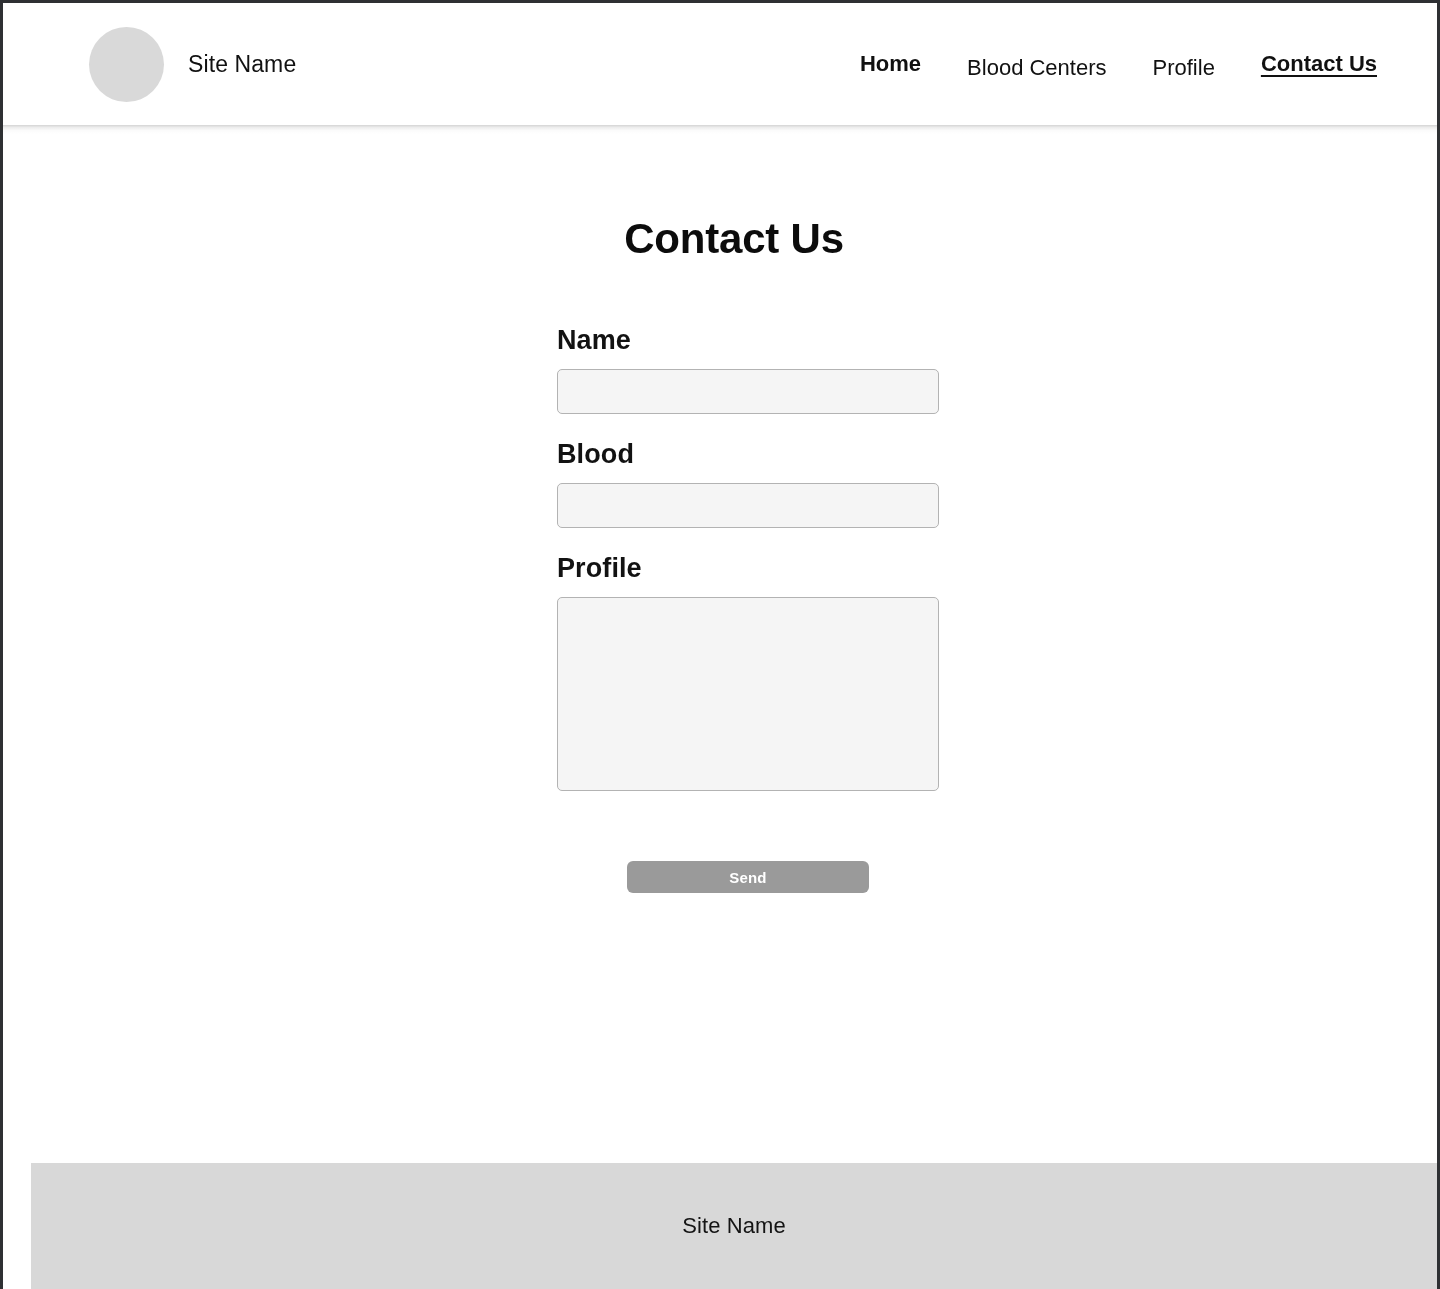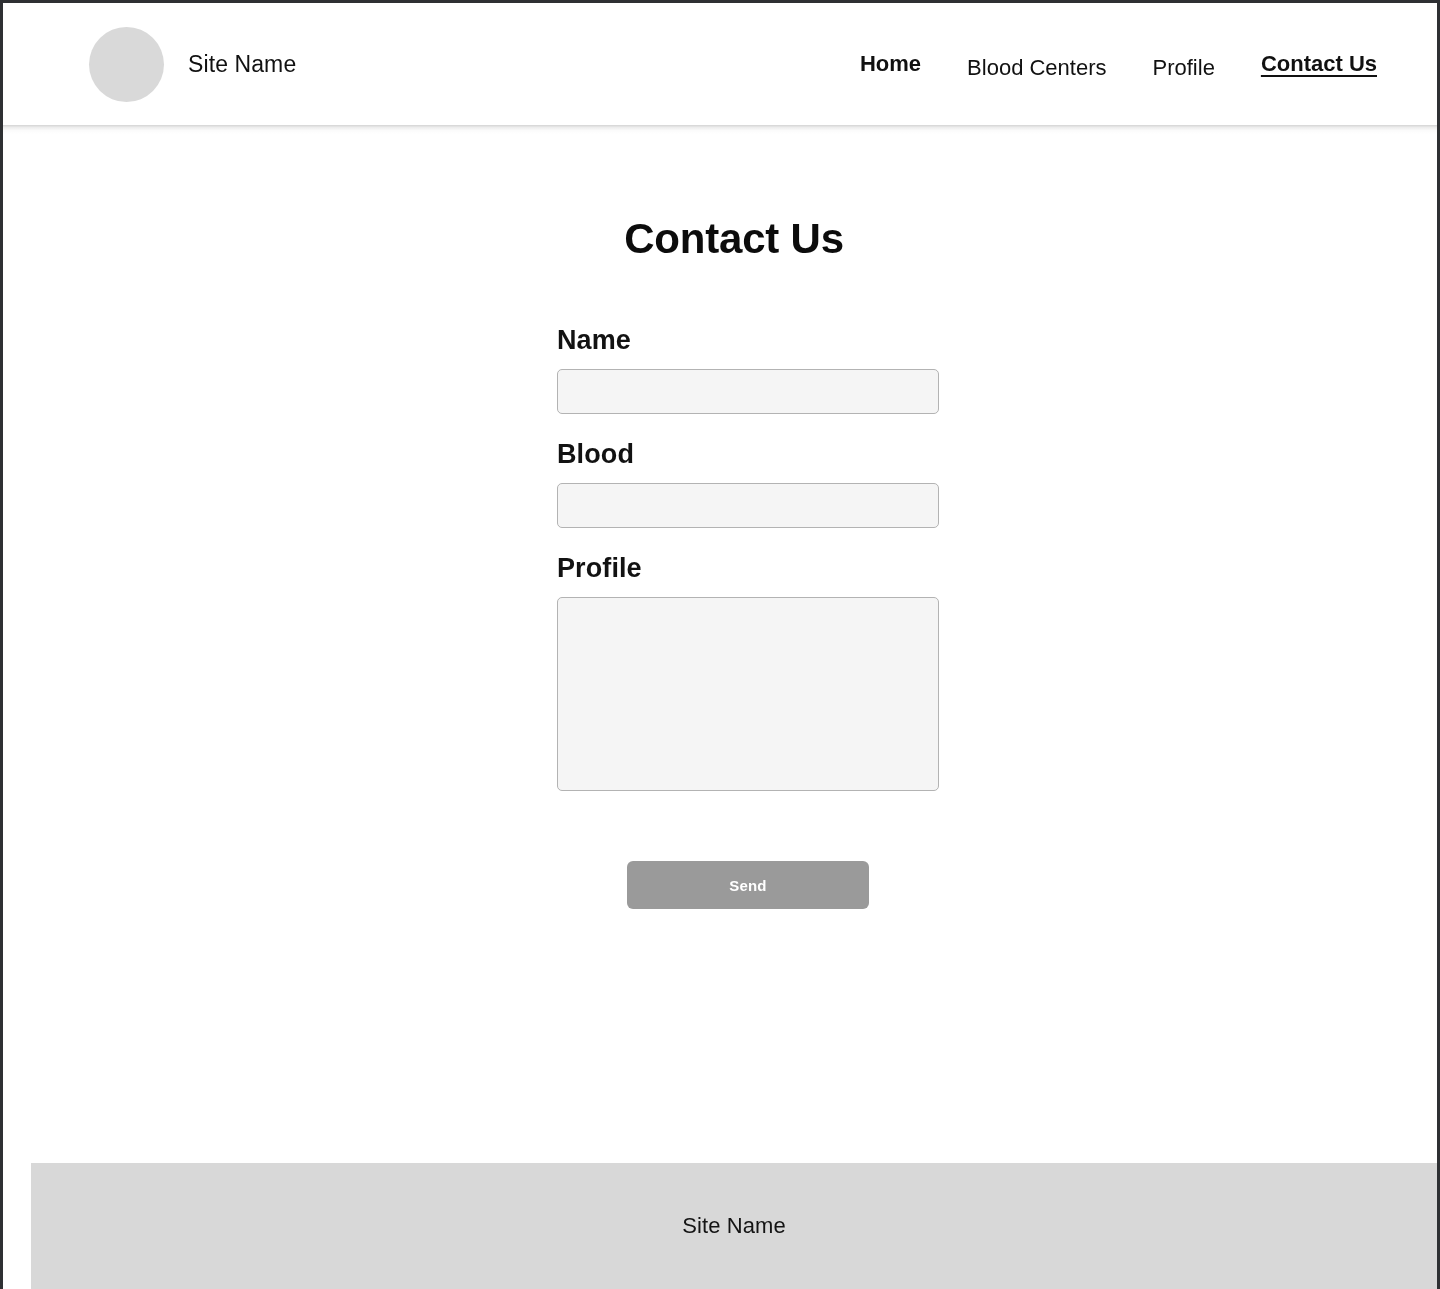--- a/index.html
+++ b/index.html
@@ -167,21 +167,21 @@
 
   #submit-row {
     width: 382px;
     padding-top: 70px;
     display: flex;
     justify-content: center;
   }
 
   #send-button {
     width: 242px;
-    height: 48px;
+    height: 32px;
     background: #9a9a9a;
     border: none;
     border-radius: 6px;
     color: #ffffff;
     font-family: "Liberation Sans", sans-serif;
     font-size: 15px;
     font-weight: 700;
     letter-spacing: 0.2px;
     cursor: pointer;
   }

